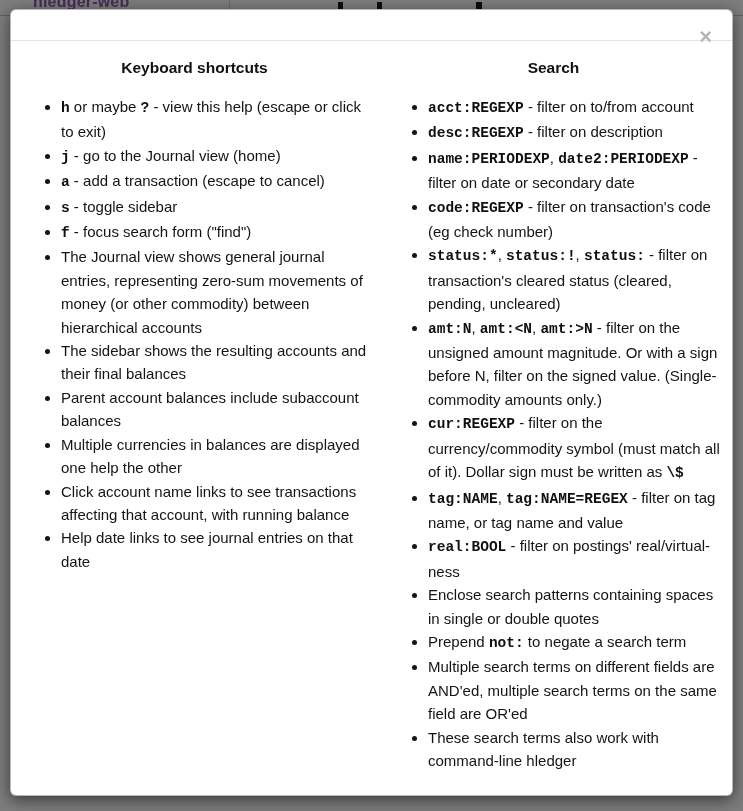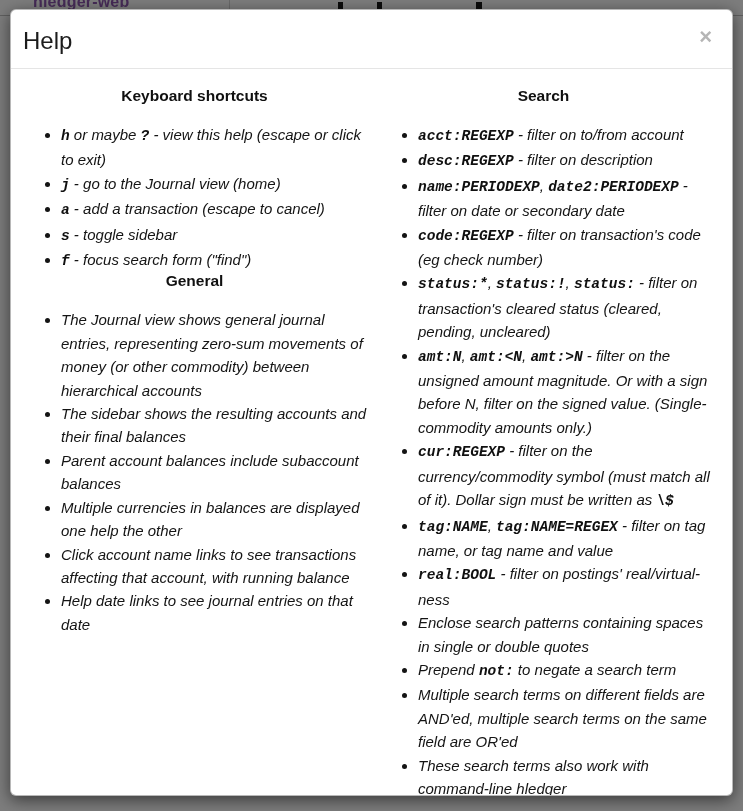--- a/index.html
+++ b/index.html
@@ -59,32 +59,32 @@
     font-family: "Liberation Sans", sans-serif;
     font-size: 22px; font-weight: bold; line-height: 18px;
     color: #b5b5b5;
   }
   .modal-body {
     display: flex;
     padding: 19px 11px 18px 11px;
   }
   .col { flex: none; }
   .col1 { width: 345px; }
-  .col2 { width: 337px; margin-left: 8px; }
+  .col2 { width: 337px; margin-left: 18px; }
 
   .col h4 {
     font-size: 15.5px; line-height: 16px; font-weight: bold; color: #101010;
     margin: 0 0 19px 0;
     text-align: center;
   }
   .col h4 + ul { margin-bottom: 0; }
   .col ul { margin: 0 0 18px 0; padding-left: 39px; list-style: disc outside; }
   .col2 ul { padding-left: 43px; }
   .col li {
-    font-size: 15px; line-height: 23.4px; color: #141414; font-style: italic;
+    font-size: 15px; line-height: 23.4px; color: #141414;
   }
   code {
     font-family: "Liberation Mono", monospace;
     font-weight: bold;
     font-size: 14.5px;
     color: #101010;
   }
 </style>
 </head>
 <body>
@@ -95,33 +95,31 @@
     <div class="nav-divider"></div>
     <div class="frag f1"></div>
     <div class="frag f2"></div>
     <div class="frag f3"></div>
   </div>
 </div>
 
 <div class="modal">
   <div class="modal-header">
     <button class="close">×</button>
-    <div class="modal-title">Help</div>
   </div>
   <div class="modal-body">
     <div class="col col1">
         <h4>Keyboard shortcuts</h4>
         <ul>
           <li><code>h</code> or maybe <code>?</code> - view this help (escape or click to exit)</li>
           <li><code>j</code> - go to the Journal view (home)</li>
           <li><code>a</code> - add a transaction (escape to cancel)</li>
           <li><code>s</code> - toggle sidebar</li>
           <li><code>f</code> - focus search form ("find")</li>
         </ul>
-        <h4>General</h4>
         <ul>
           <li>The Journal view shows general journal entries, representing zero-sum movements of money (or other commodity) between hierarchical accounts</li>
           <li>The sidebar shows the resulting accounts and their final balances</li>
           <li>Parent account balances include subaccount balances</li>
           <li>Multiple currencies in balances are displayed one help the other</li>
           <li>Click account name links to see transactions affecting that account, with running balance</li>
           <li>Help date links to see journal entries on that date</li>
         </ul>
       </div>
     <div class="col col2">

